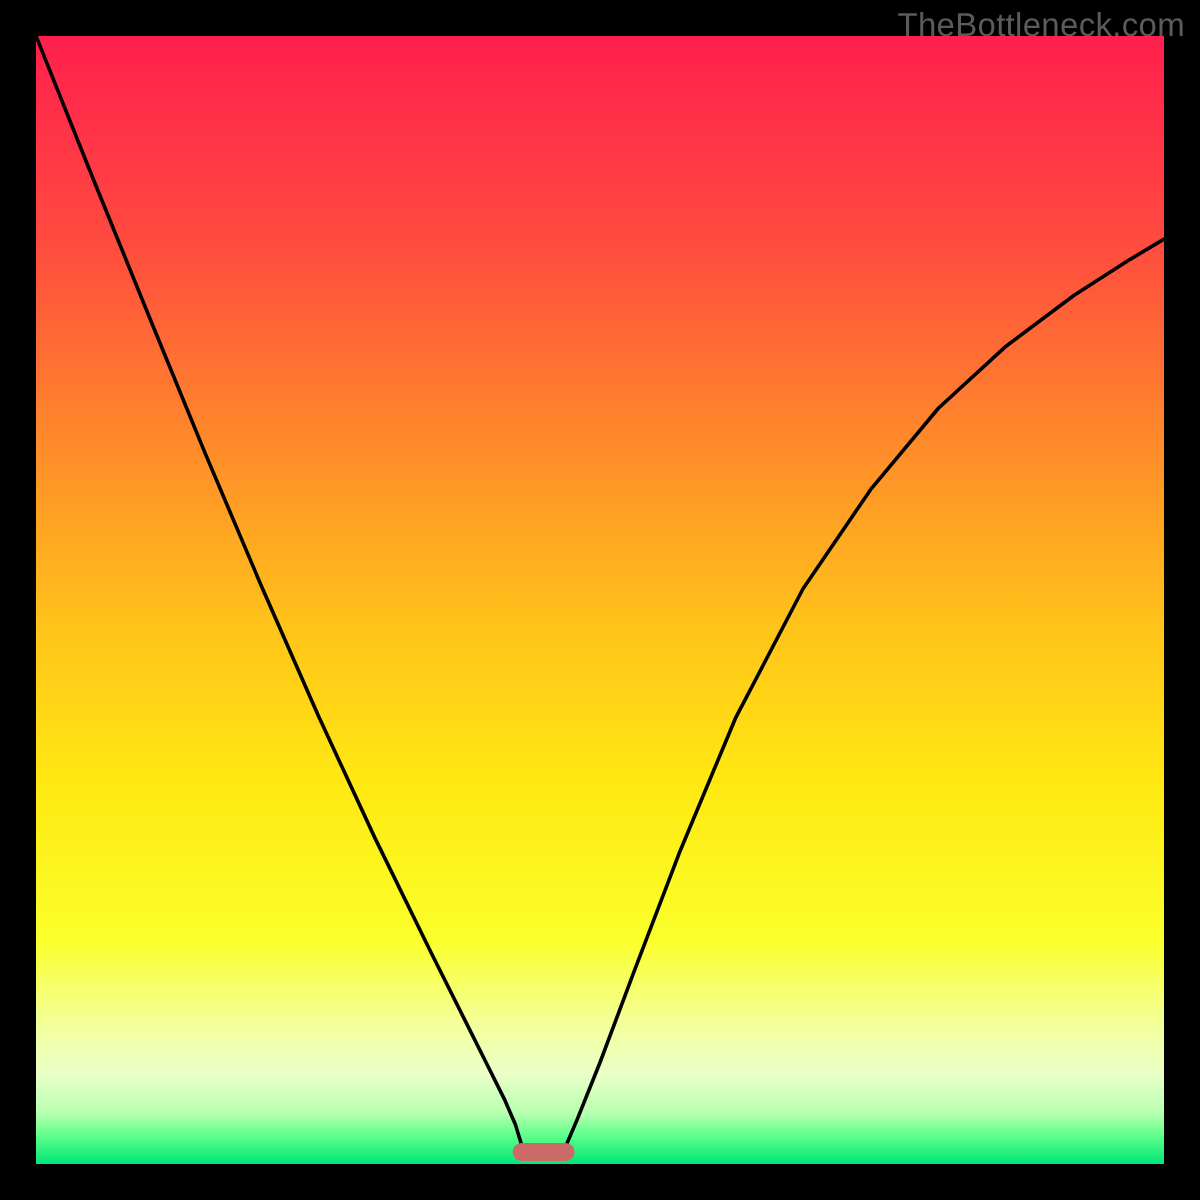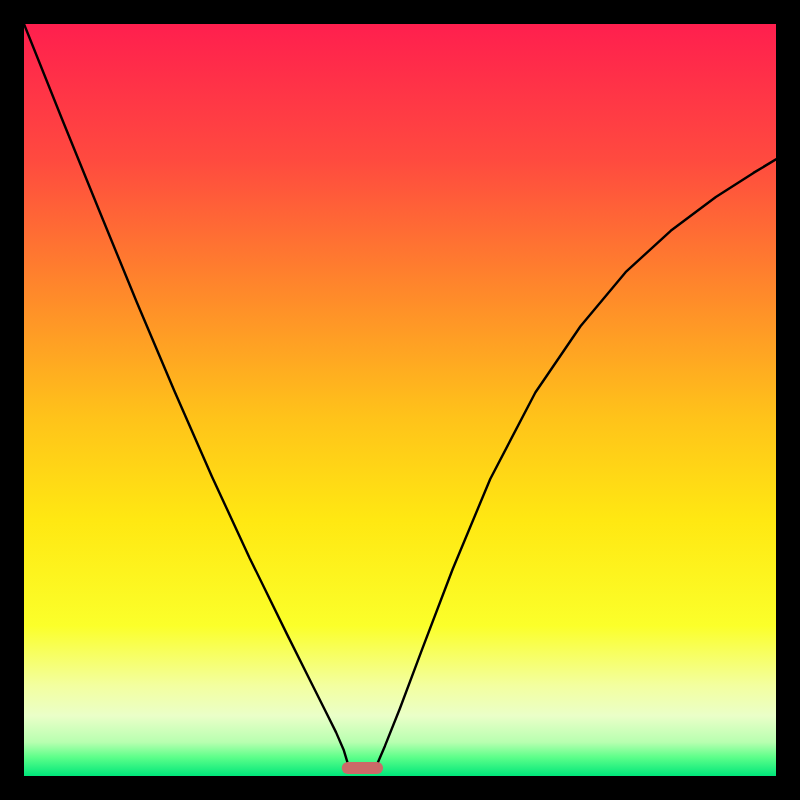--- a/index.html
+++ b/index.html
@@ -34,20 +34,21 @@
     font-size: 22px;
     font-weight: 500;
     letter-spacing: 0.2px;
     user-select: none;
   }
 </style>
 </head>
 <body>
 
 <div class="frame">
+  <div class="watermark">TheBottleneck.com</div>
   <svg class="plot" viewBox="0 0 752 752" preserveAspectRatio="none">
     <defs>
       <linearGradient id="bg-grad" x1="0" y1="0" x2="0" y2="1">
           <stop offset="0%" stop-color="#ff1f4e"></stop>
           <stop offset="18%" stop-color="#ff4a3f"></stop>
           <stop offset="36%" stop-color="#ff8a2a"></stop>
           <stop offset="52%" stop-color="#ffc21a"></stop>
           <stop offset="66%" stop-color="#ffe812"></stop>
           <stop offset="80%" stop-color="#fbff2a"></stop>
           <stop offset="88%" stop-color="#f3ffa0"></stop>

